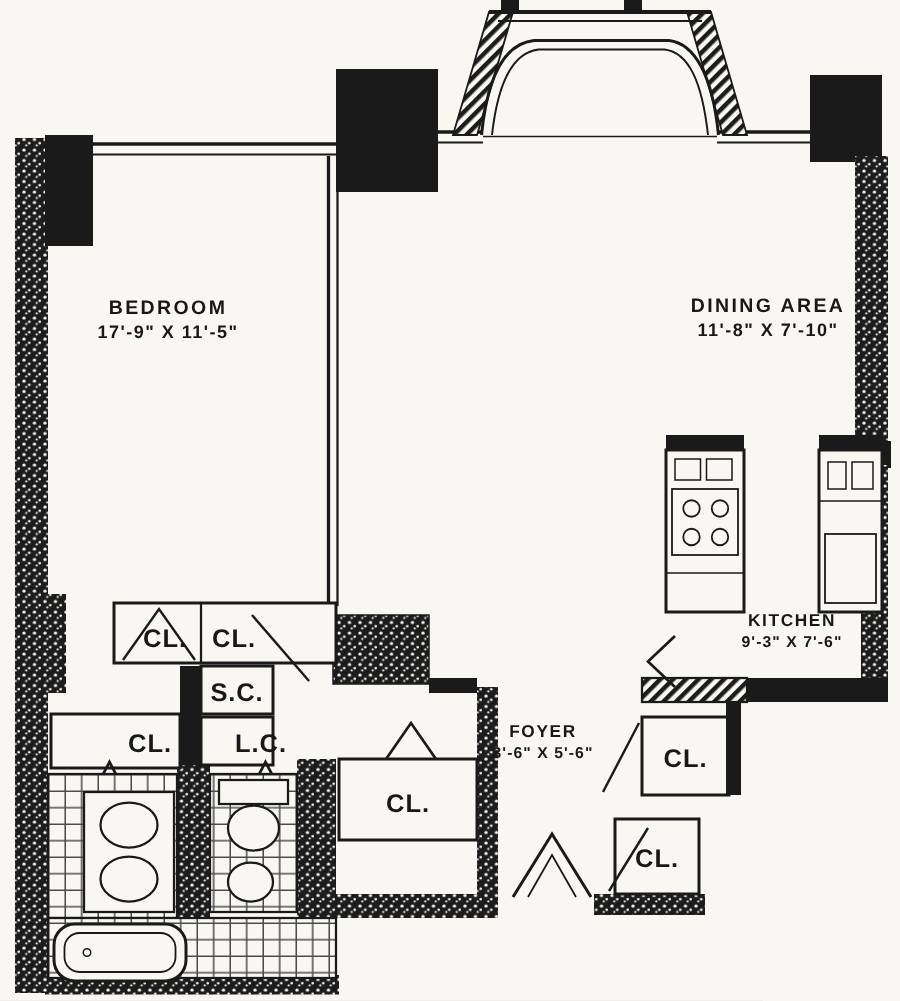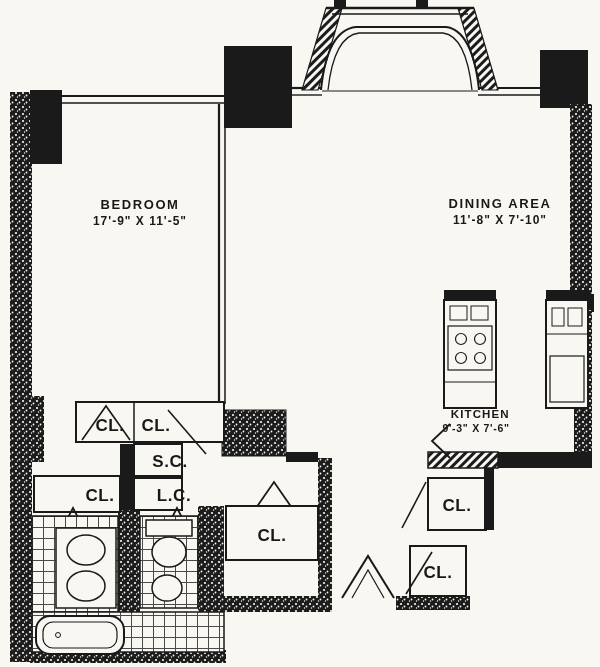--- a/index.html
+++ b/index.html
@@ -175,35 +175,39 @@
       <circle cx="480" cy="358" r="5.5" fill="none" stroke="#1a1a1a" stroke-width="1.2"></circle>
       <line x1="444" y1="382" x2="496" y2="382" stroke="#1a1a1a" stroke-width="1"></line>
       <rect x="546" y="300" width="42" height="108" fill="#f8f7f2" stroke="#1a1a1a" stroke-width="2"></rect>
       <rect x="552" y="308" width="12" height="18" fill="none" stroke="#1a1a1a" stroke-width="1"></rect>
       <rect x="568" y="308" width="14" height="18" fill="none" stroke="#1a1a1a" stroke-width="1"></rect>
       <line x1="546" y1="334" x2="588" y2="334" stroke="#1a1a1a" stroke-width="1"></line>
       <rect x="550" y="356" width="34" height="46" fill="none" stroke="#1a1a1a" stroke-width="1.2"></rect>
     </g>
   </svg>
 
-  <div class="room-label" style="left:140px; top:197px;text-align:center;">
+  <div class="room-label" style="left:112px; top:197px;text-align:center;">
     <div class="rname">BEDROOM</div>
     <div class="rdims">17'-9" X 11'-5"</div>
   </div>
-  <div class="room-label" style="left:500px; top:196px;">
+  <div class="room-label" style="left:512px; top:196px;">
     <div class="rname">DINING AREA</div>
     <div class="rdims">11'-8" X 7'-10"</div>
   </div>
-  <div class="room-label sm" style="left:476px; top:408px;text-align:right;">
+  <div class="room-label sm" style="left:528px; top:408px;">
     <div class="rname">KITCHEN</div>
     <div class="rdims">9'-3" X 7'-6"</div>
   </div>
+  <div class="room-label sm" style="left:362px; top:482px;">
+    <div class="rname">FOYER</div>
+    <div class="rdims">3'-6" X 5'-6"</div>
+  </div>
 
   <div class="cl-label" style="left:110px; top:416px;">CL.</div>
   <div class="cl-label" style="left:156px; top:416px;">CL.</div>
-  <div class="cl-label" style="left:170px; top:452px;">S.C.</div>
+  <div class="cl-label" style="left:158px; top:452px;">S.C.</div>
   <div class="cl-label" style="left:174px; top:486px;">L.C.</div>
   <div class="cl-label" style="left:100px; top:486px;">CL.</div>
   <div class="cl-label" style="left:272px; top:526px;">CL.</div>
   <div class="cl-label" style="left:457px; top:496px;">CL.</div>
   <div class="cl-label" style="left:438px; top:563px;">CL.</div>
 
 </div>
 
 </body></html>

